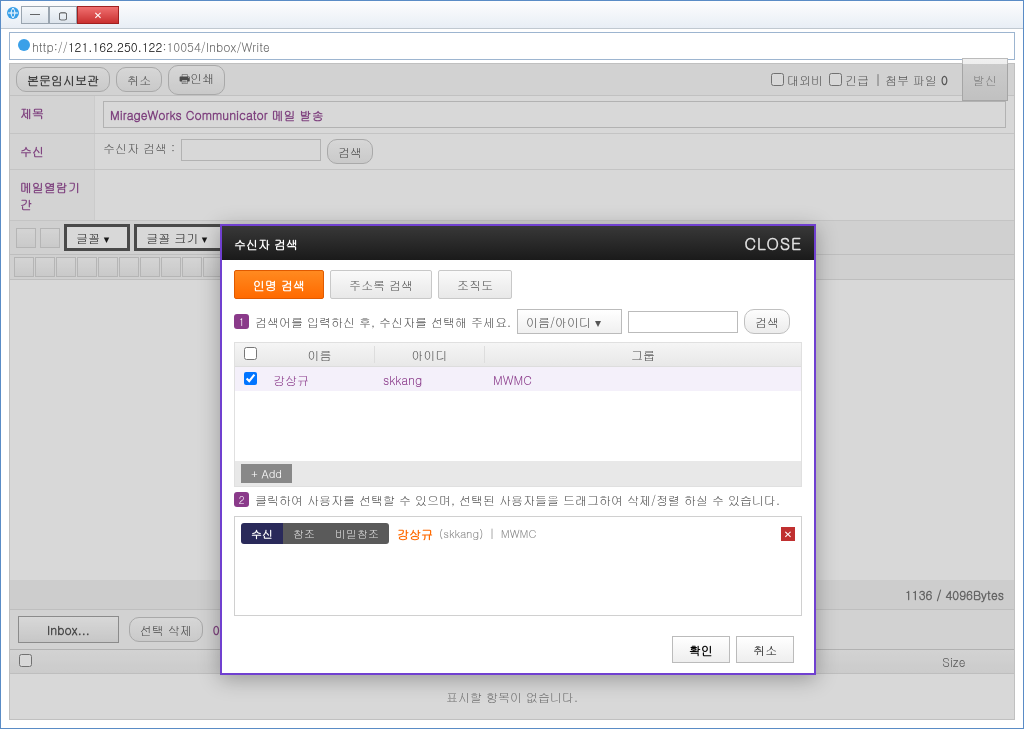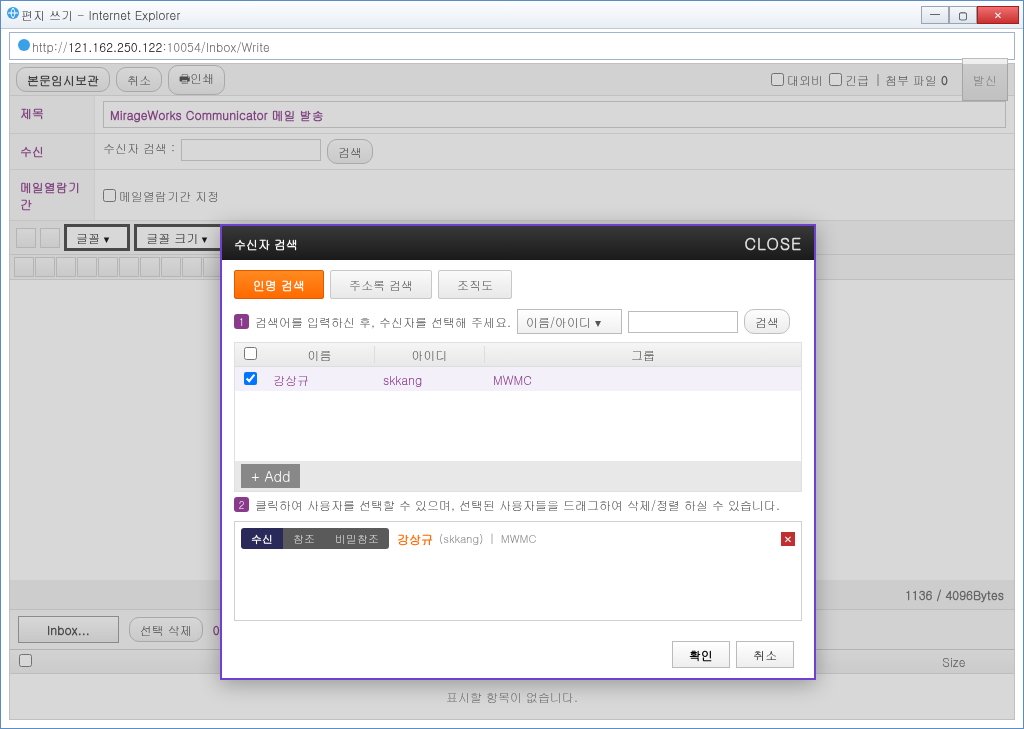--- a/index.html
+++ b/index.html
@@ -64,21 +64,21 @@
 .rt-chk { width: 30px; text-align: center; }
 .rt-name { width: 110px; text-align: center; color: #555; border-right: 1px solid #ddd; }
 .rt-id { width: 110px; text-align: center; color: #555; border-right: 1px solid #ddd; }
 .rt-group { flex: 1; text-align: center; color: #555; }
 .rt-row { display: flex; height: 24px; align-items: center; background: #f4f0fa; }
 .rt-row .rt-name { color: #8a3a8a; text-align: left; padding-left: 8px; border: none; }
 .rt-row .rt-id { color: #8a3a8a; text-align: left; padding-left: 8px; border: none; }
 .rt-row .rt-group { text-align: left; padding-left: 8px; color: #8a3a8a; }
 .rt-empty { height: 70px; }
 .add-btn-row { background: #e8e8e8; padding: 3px 6px; }
-.add-btn { background: #888; color: #fff; border: none; padding: 2px 10px; font-size: 14px; cursor: pointer; }
+.add-btn { background: #888; color: #fff; border: none; padding: 2px 10px; font-size: 11px; cursor: pointer; }
 .sel-area { border: 1px solid #d0d0d0; margin-top: 8px; padding: 6px; min-height: 100px; }
 .sel-tabs { display: inline-flex; border-radius: 3px; overflow: hidden; }
 .sel-tab { padding: 3px 10px; font-size: 11px; background: #5a5a5a; color: #ddd; cursor: pointer; }
 .sel-tab.active { background: #2a2a5a; color: #fff; font-weight: bold; }
 .sel-item { display: inline-flex; align-items: center; gap: 6px; margin-left: 8px; }
 .sel-item .nm { color: #ff6a00; font-weight: bold; }
 .sel-item .id { color: #888; font-size: 11px; }
 .sel-item .grp { color: #888; font-size: 11px; }
 .sel-del { margin-left: auto; width: 14px; height: 14px; background: #c03030; color: #fff; font-size: 10px; display: flex; align-items: center; justify-content: center; cursor: pointer; }
 .sel-row { display: flex; align-items: center; }
@@ -91,21 +91,20 @@
 <body>
 
 <div class="window">
   <div class="titlebar">
     <span class="ie-svg">
       <svg width="16" height="16" viewBox="0 0 16 16">
           <circle cx="8" cy="8" r="6" fill="#3aa0e8"></circle>
           <path d="M3 8h10M8 3a8 8 0 010 10M8 3a8 8 0 000 10" stroke="#fff" stroke-width="1" fill="none"></path>
         </svg>
     </span>
-    <span class="title-text">편지 쓰기 - Internet Explorer</span>
     <div class="win-controls">
       <div class="win-btn">—</div>
       <div class="win-btn">▢</div>
       <div class="win-btn close">✕</div>
     </div>
   </div>
 
   <div class="addressbar">
     <span class="ie-svg">
       <svg width="16" height="16" viewBox="0 0 16 16">
@@ -145,26 +144,20 @@
       <div class="form-row">
         <div class="form-label">수신</div>
         <div class="form-field">
           <span class="search-label">수신자 검색 :</span>
           <input class="search-input" style="">
           <button class="btn">검색</button>
         </div>
       </div>
       <div class="form-row">
         <div class="form-label">메일열람기간</div>
-        <div class="form-field">
-          <label class="chk-label">
-              <input type="checkbox" style="">
-              <span>메일열람기간 지정</span>
-            </label>
-        </div>
       </div>
     </div>
 
     <div class="editor-toolbar">
       <span class="ed-ico"></span>
       <span class="ed-ico"></span>
       <span class="ed-sel"><span>글꼴</span> ▾</span>
       <span class="ed-sel"><span>글꼴 크기</span> ▾</span>
     </div>
     <div class="ed-toolbar-2">

